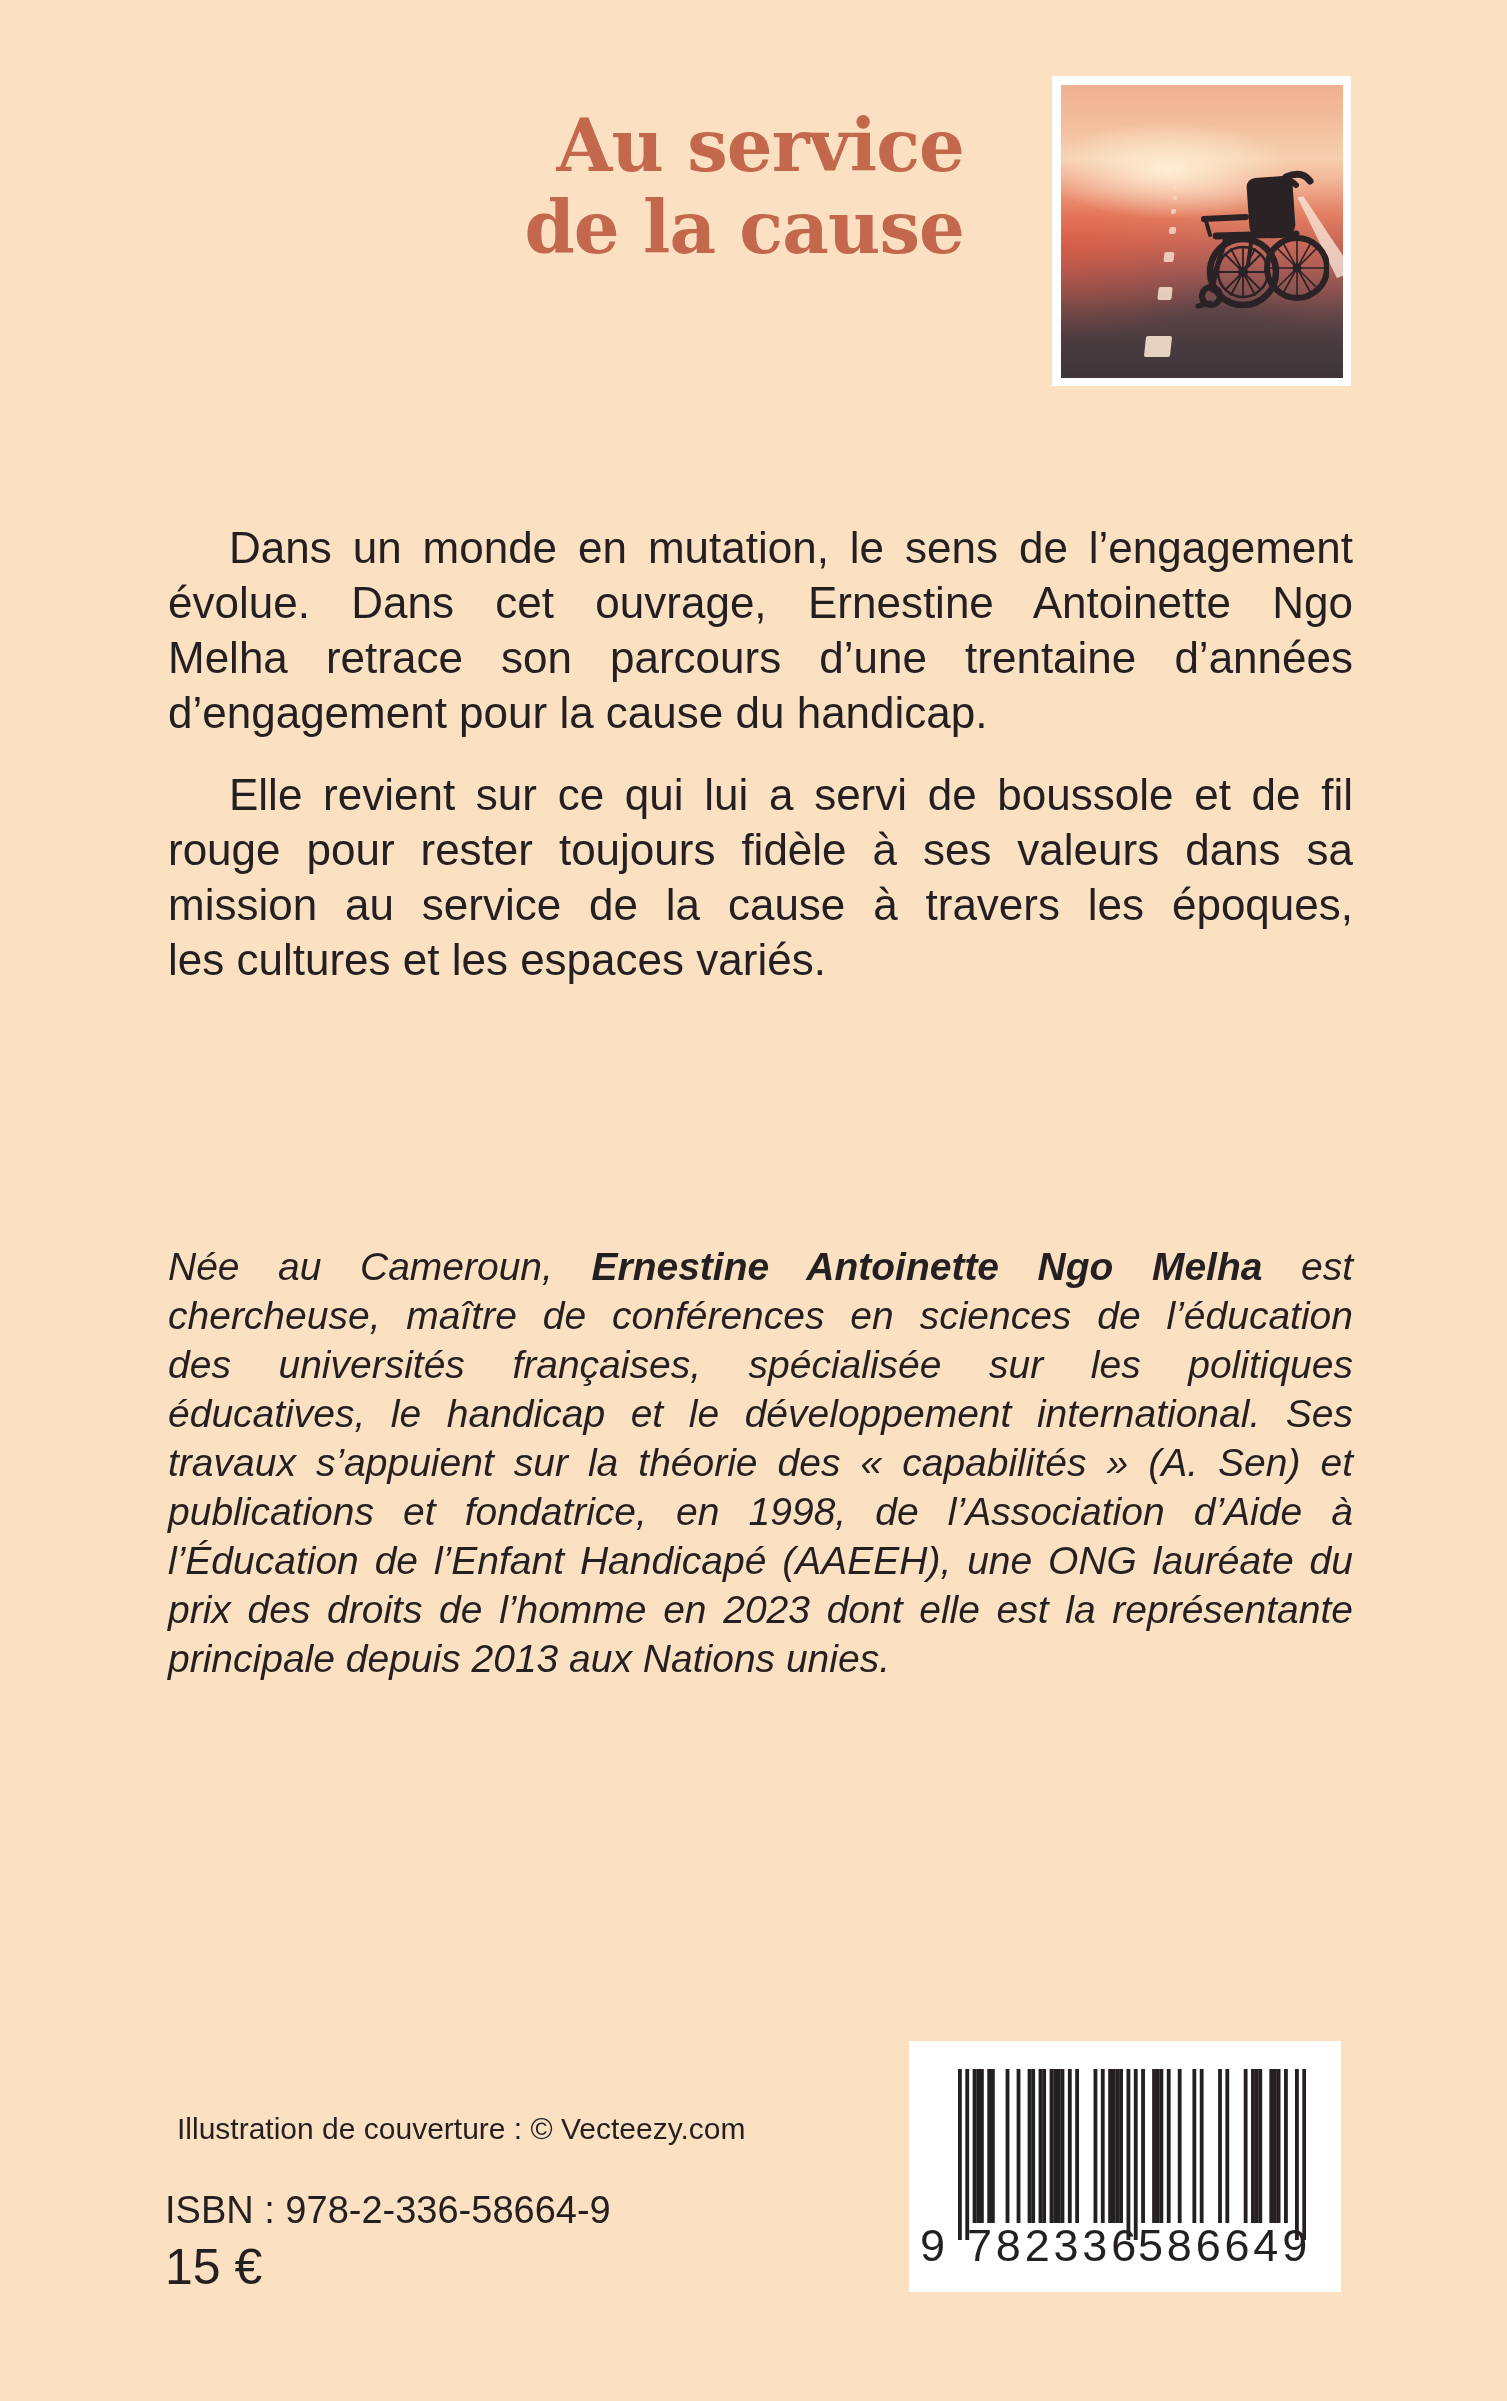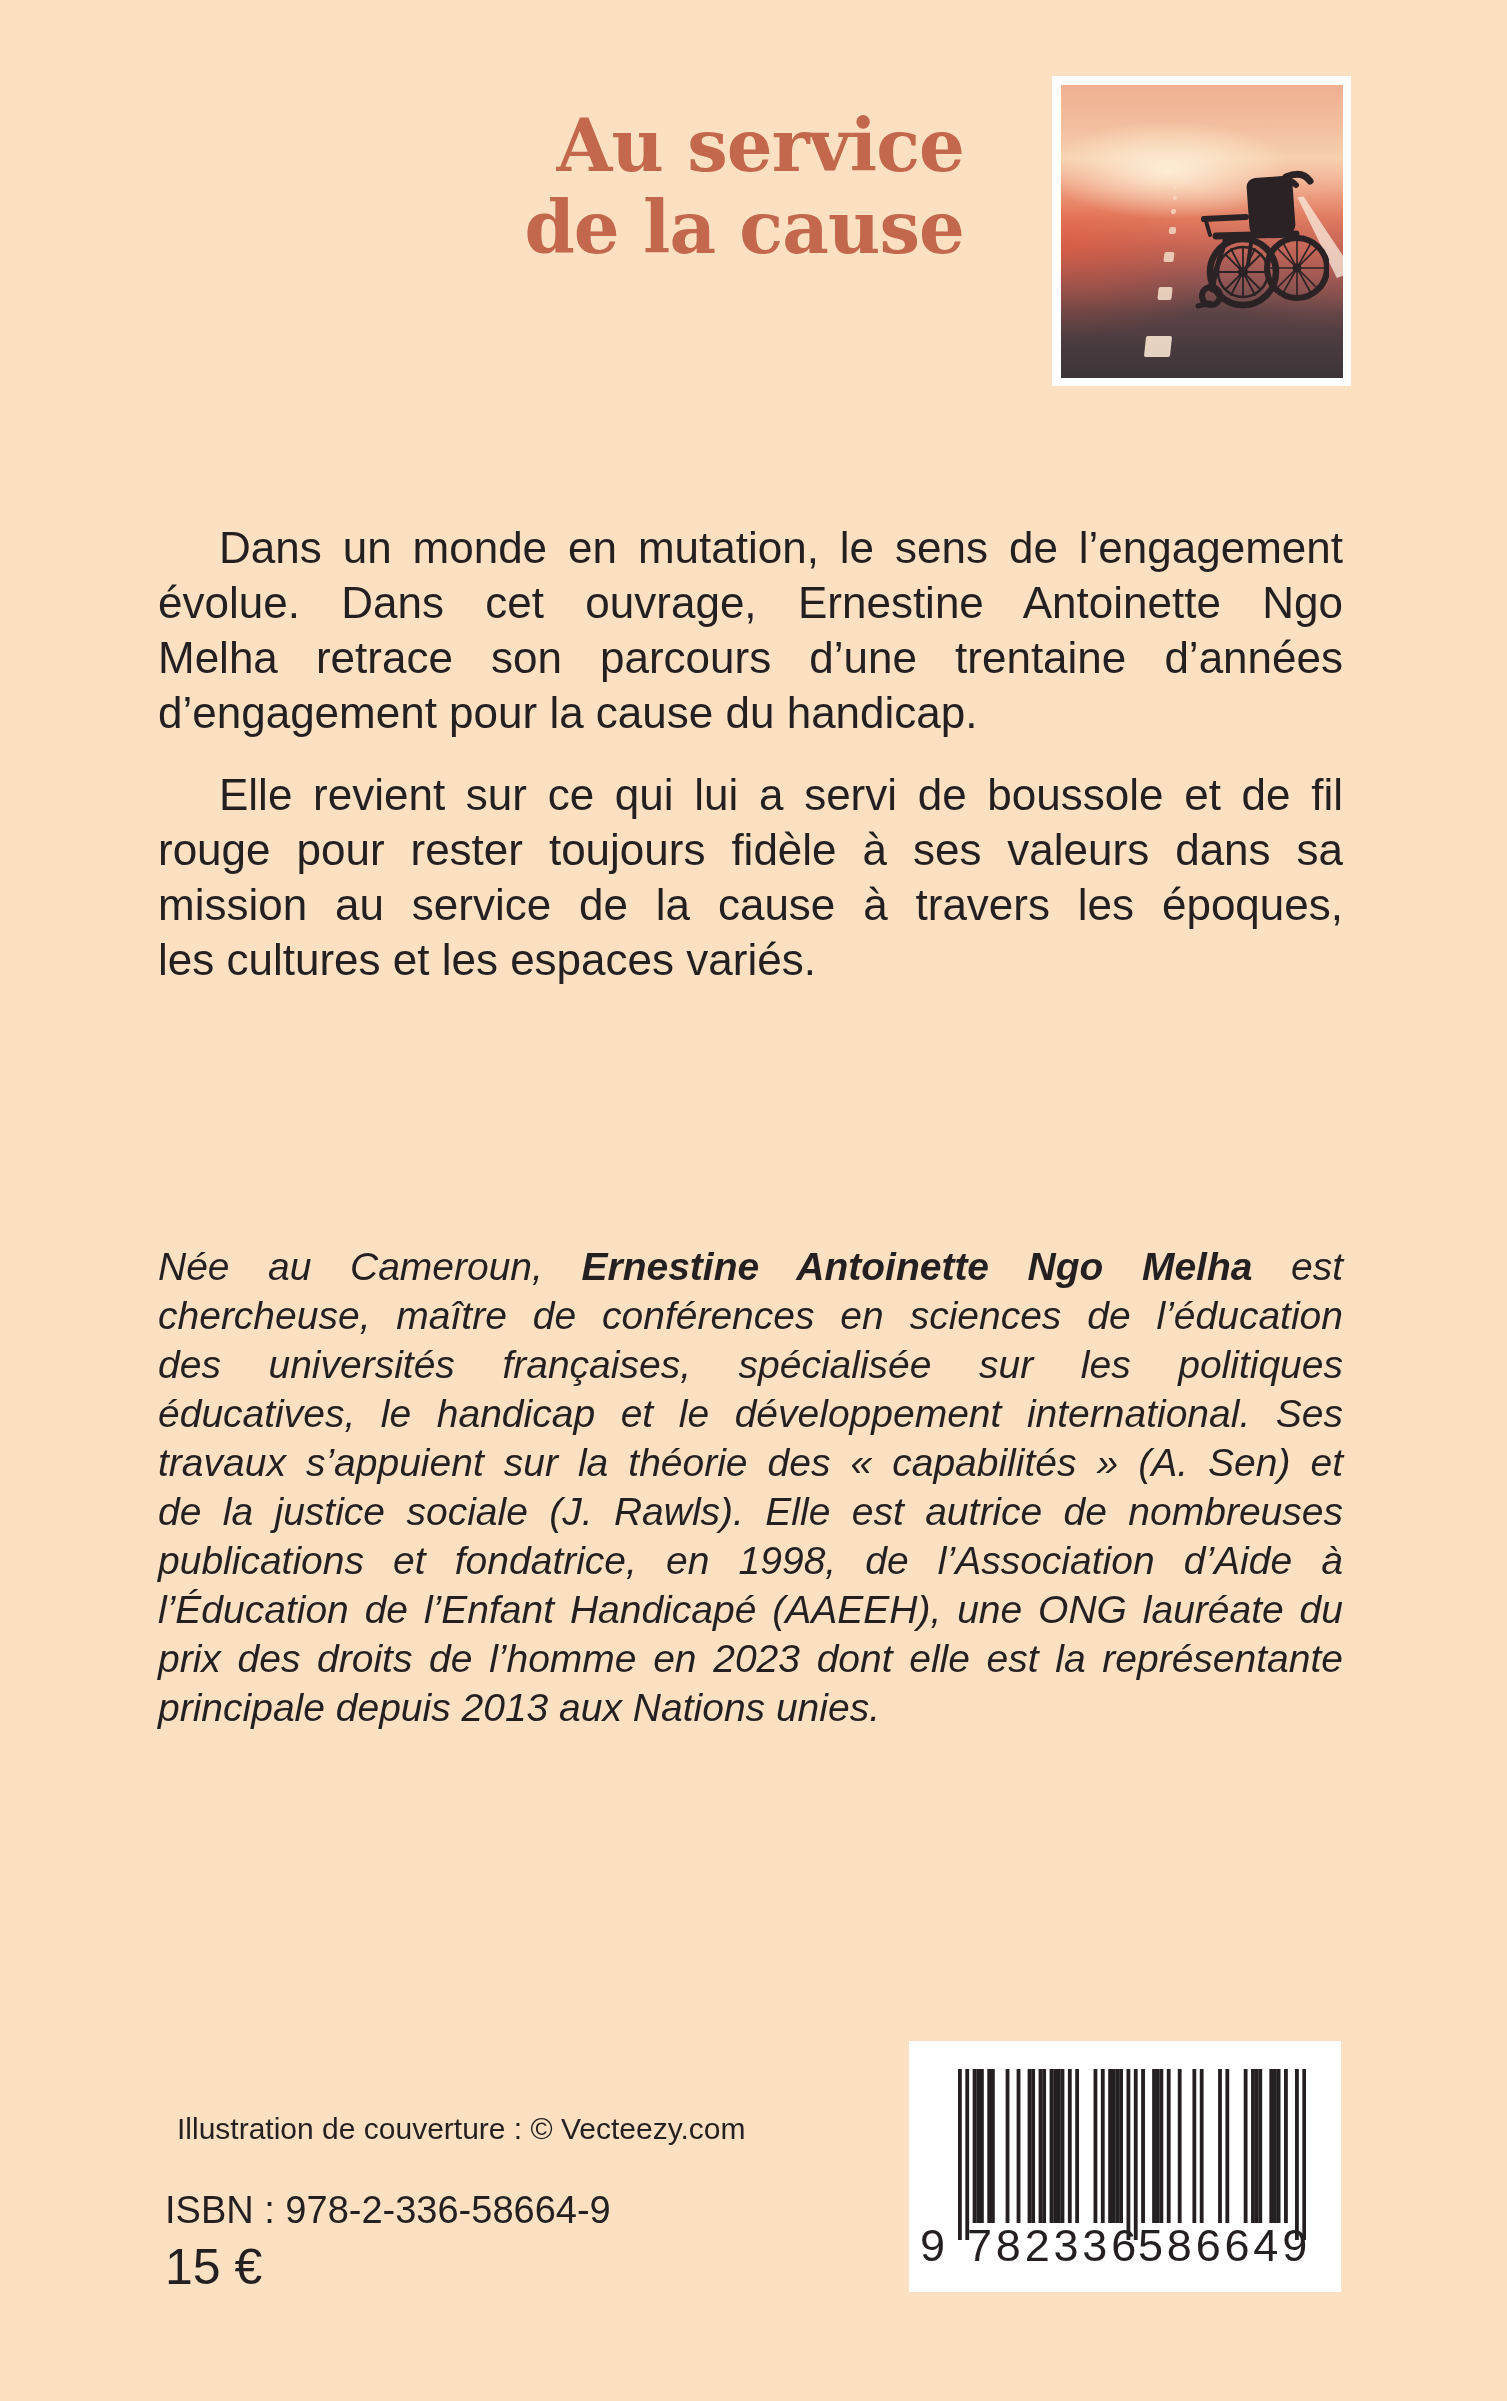--- a/index.html
+++ b/index.html
@@ -47,21 +47,21 @@
   .dash.d6{left:40%;top:38%;width:3.8px;height:3.8px;opacity:.6;}
   .dash.d7{left:40.4%;top:34.5%;width:2.8px;height:2.8px;opacity:.5;}
   .edge-line{
     position:absolute;left:0;top:0;width:100%;height:100%;
     background:rgba(250,236,221,.75);
     clip-path:polygon(84% 38.5%, 86.2% 38.2%, 104% 64%, 98% 66%);
   }
   .wheelchair{position:absolute;left:44%;top:29%;width:144px;height:140px;}
 
   
-  .textblock{position:absolute;left:158px;width:1185px;}
+  .textblock{position:absolute;left:168px;width:1185px;}
   .line{text-align:justify;text-align-last:justify;white-space:nowrap;}
   .line.last{text-align-last:left;}
   .line.indent{padding-left:61px;}
   .synopsis-1{top:520px;font-size:44px;line-height:55px;}
   .synopsis-2{top:767px;font-size:44px;line-height:55px;}
   .bio{top:1242px;font-size:39px;line-height:49px;font-style:italic;}
   .bio b{font-weight:bold;}
 
   
   .credit{position:absolute;left:177px;top:2108px;font-size:30px;line-height:42px;}
@@ -157,21 +157,20 @@
     <div class="line">mission au service de la cause à travers les époques,</div>
     <div class="line last">les cultures et les espaces variés.</div>
   </section>
 
   <section class="textblock bio">
     <div class="line"><span>Née au Cameroun, </span><b>Ernestine Antoinette Ngo Melha</b><span> est</span></div>
     <div class="line">chercheuse, maître de conférences en sciences de l’éducation</div>
     <div class="line">des universités françaises, spécialisée sur les politiques</div>
     <div class="line">éducatives, le handicap et le développement international. Ses</div>
     <div class="line">travaux s’appuient sur la théorie des « capabilités » (A. Sen) et</div>
-    <div class="line">de la justice sociale (J. Rawls). Elle est autrice de nombreuses</div>
     <div class="line">publications et fondatrice, en 1998, de l’Association d’Aide à</div>
     <div class="line">l’Éducation de l’Enfant Handicapé (AAEEH), une ONG lauréate du</div>
     <div class="line">prix des droits de l’homme en 2023 dont elle est la représentante</div>
     <div class="line last">principale depuis 2013 aux Nations unies.</div>
   </section>
 
   <div class="credit">Illustration de couverture : © Vecteezy.com</div>
   <div class="isbn">ISBN : 978-2-336-58664-9</div>
   <div class="price">15 €</div>
 

